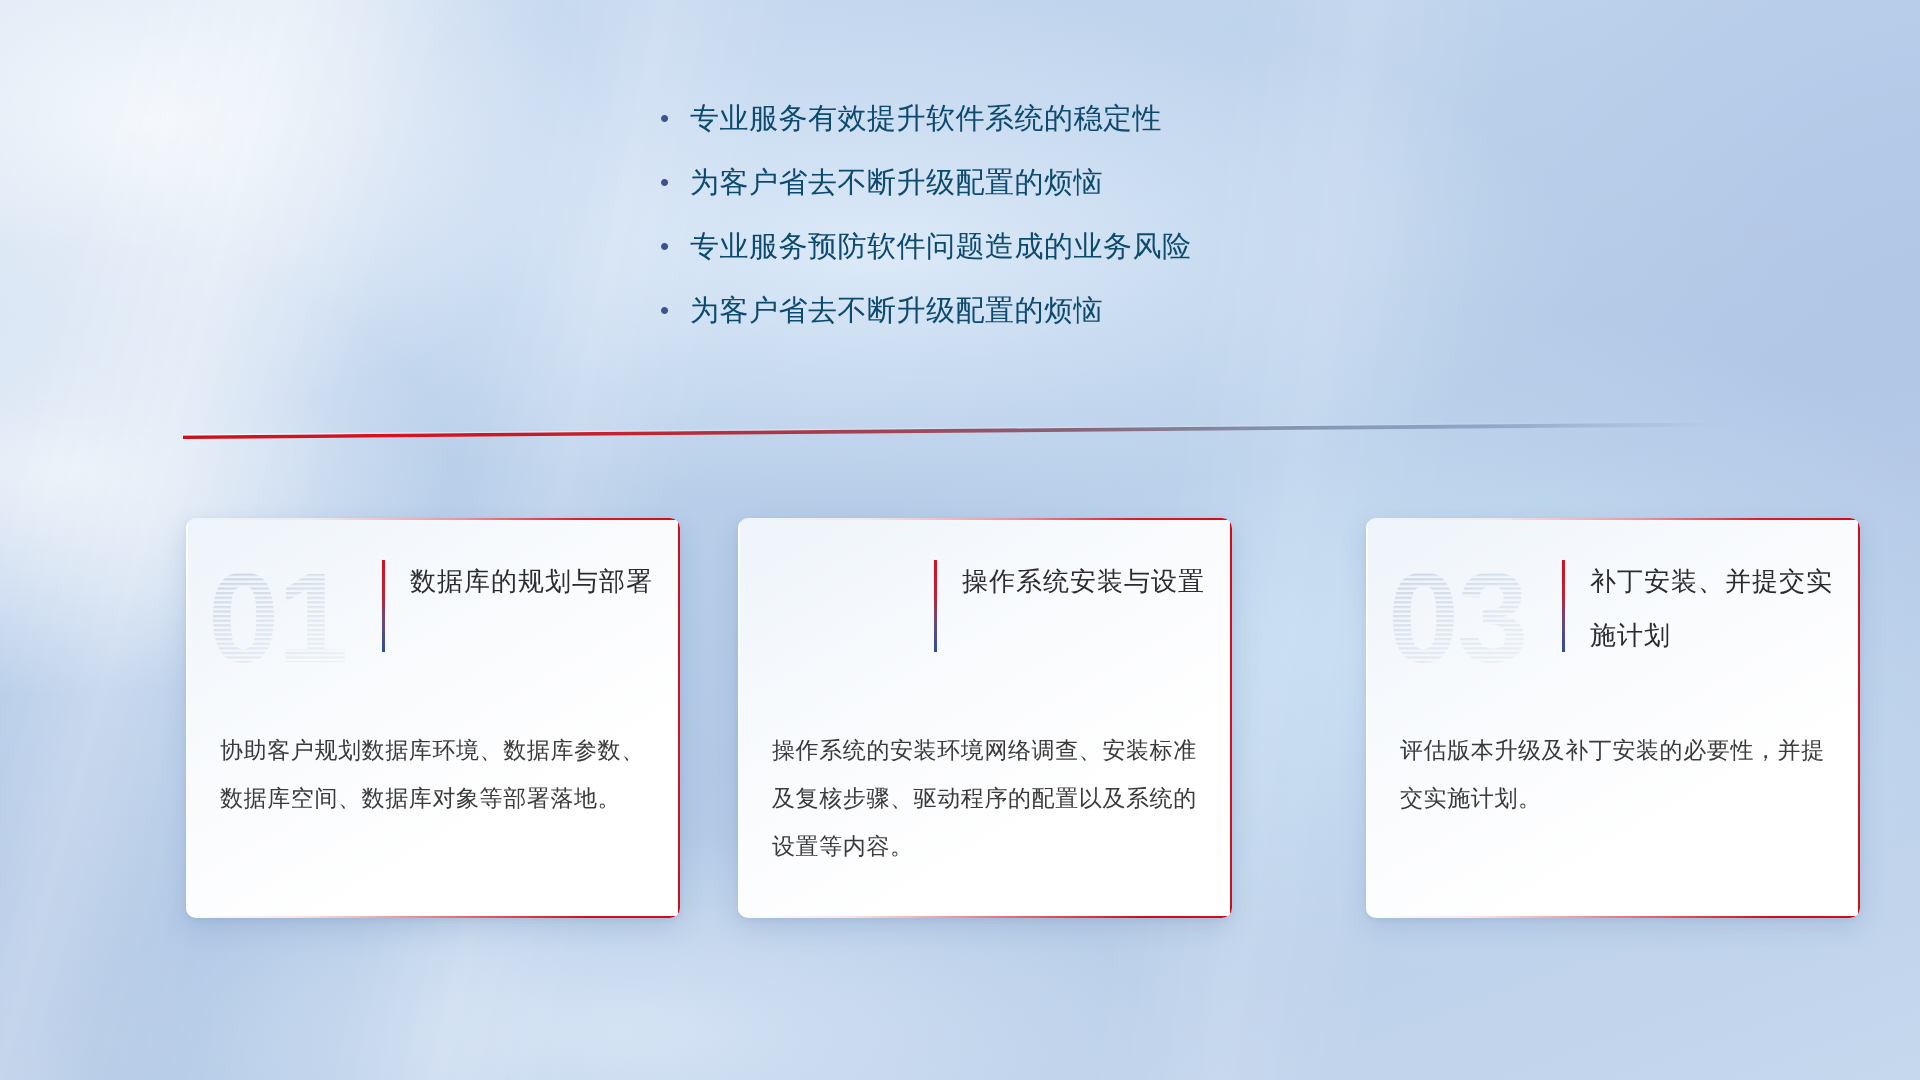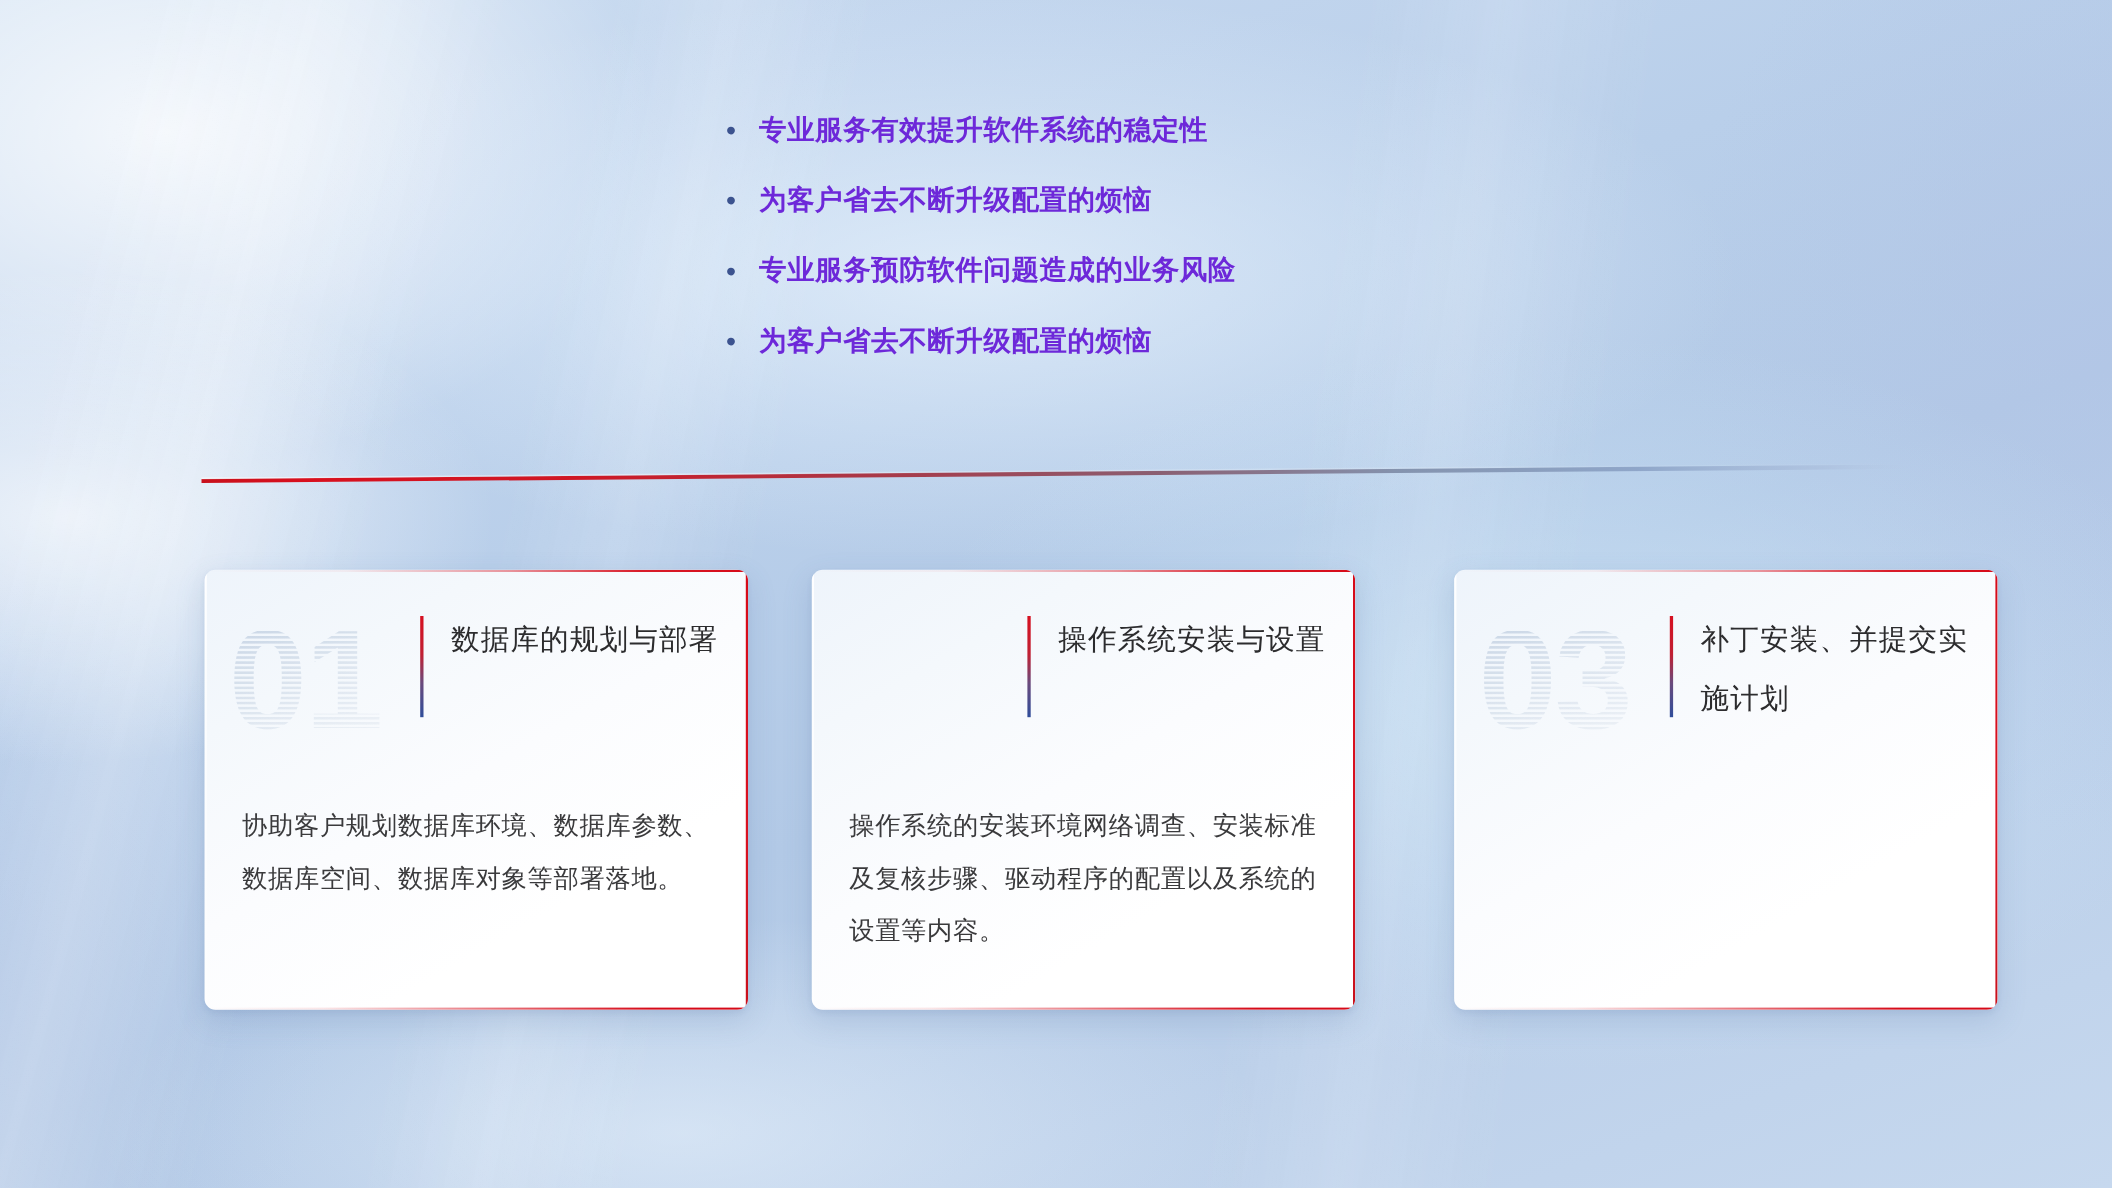--- a/index.html
+++ b/index.html
@@ -61,22 +61,22 @@
   }
   .bullet-row {
     display:flex; align-items:flex-start;
     height:64px;
   }
   .bullet-dot {
     width:30px; flex:0 0 30px;
     color:#3c538f; font-size:26px; line-height:40px; text-align:left;
   }
   .bullet-text {
-    font-size:25px; line-height:40px; letter-spacing:.5px;
-    color:#6d28d9; font-weight:700; white-space:nowrap;
+    font-size:29px; line-height:40px; letter-spacing:.5px;
+    color:#0c4a6e; font-weight:400; white-space:nowrap;
   }
 
   
   #divider {
     position:absolute; left:183px; top:420px;
     width:1555px; height:22px;
   }
 
   
   #cards {
@@ -84,21 +84,21 @@
   }
   .card {
     position:absolute; top:0; width:494px; height:400px;
     border-radius:10px;
     background:linear-gradient(150deg,#eef4fb 0%,#f4f8fc 22%,#fbfcfe 48%,#ffffff 72%,#ffffff 100%);
     box-shadow:0 10px 26px rgba(80,110,160,0.18), 0 2px 5px rgba(90,120,170,0.10);
     overflow:hidden;
   }
   .card.c1 { left:186px; }
   .card.c2 { left:738px; }
-  .card.c3 { left:1322px; }
+  .card.c3 { left:1366px; }
 
   
   .edge-right {
     position:absolute; right:0; top:0; width:2.4px; height:100%;
     background:linear-gradient(180deg,#d60a18 0%,#d81221 60%,#c8101c 100%);
     border-radius:0 10px 10px 0;
   }
   .edge-bottom {
     position:absolute; left:0; bottom:0; height:2.4px; width:100%;
     background:linear-gradient(90deg,
@@ -284,15 +284,16 @@
           <text x="4" y="116" font-family="'Liberation Sans',sans-serif" font-size="128" font-weight="700" fill="url(#ng3)" letter-spacing="-2">03</text>
         </g>
       </svg>
     </div>
 
     <div class="card-head">
       <div class="head-bar"></div>
       <div class="head-title">补丁安装、并提交实施计划</div>
     </div>
 
+    <div class="card-body">评估版本升级及补丁安装的必要性，并提交实施计划。</div>
   </div>
 
 </div>
 
 </body></html>

